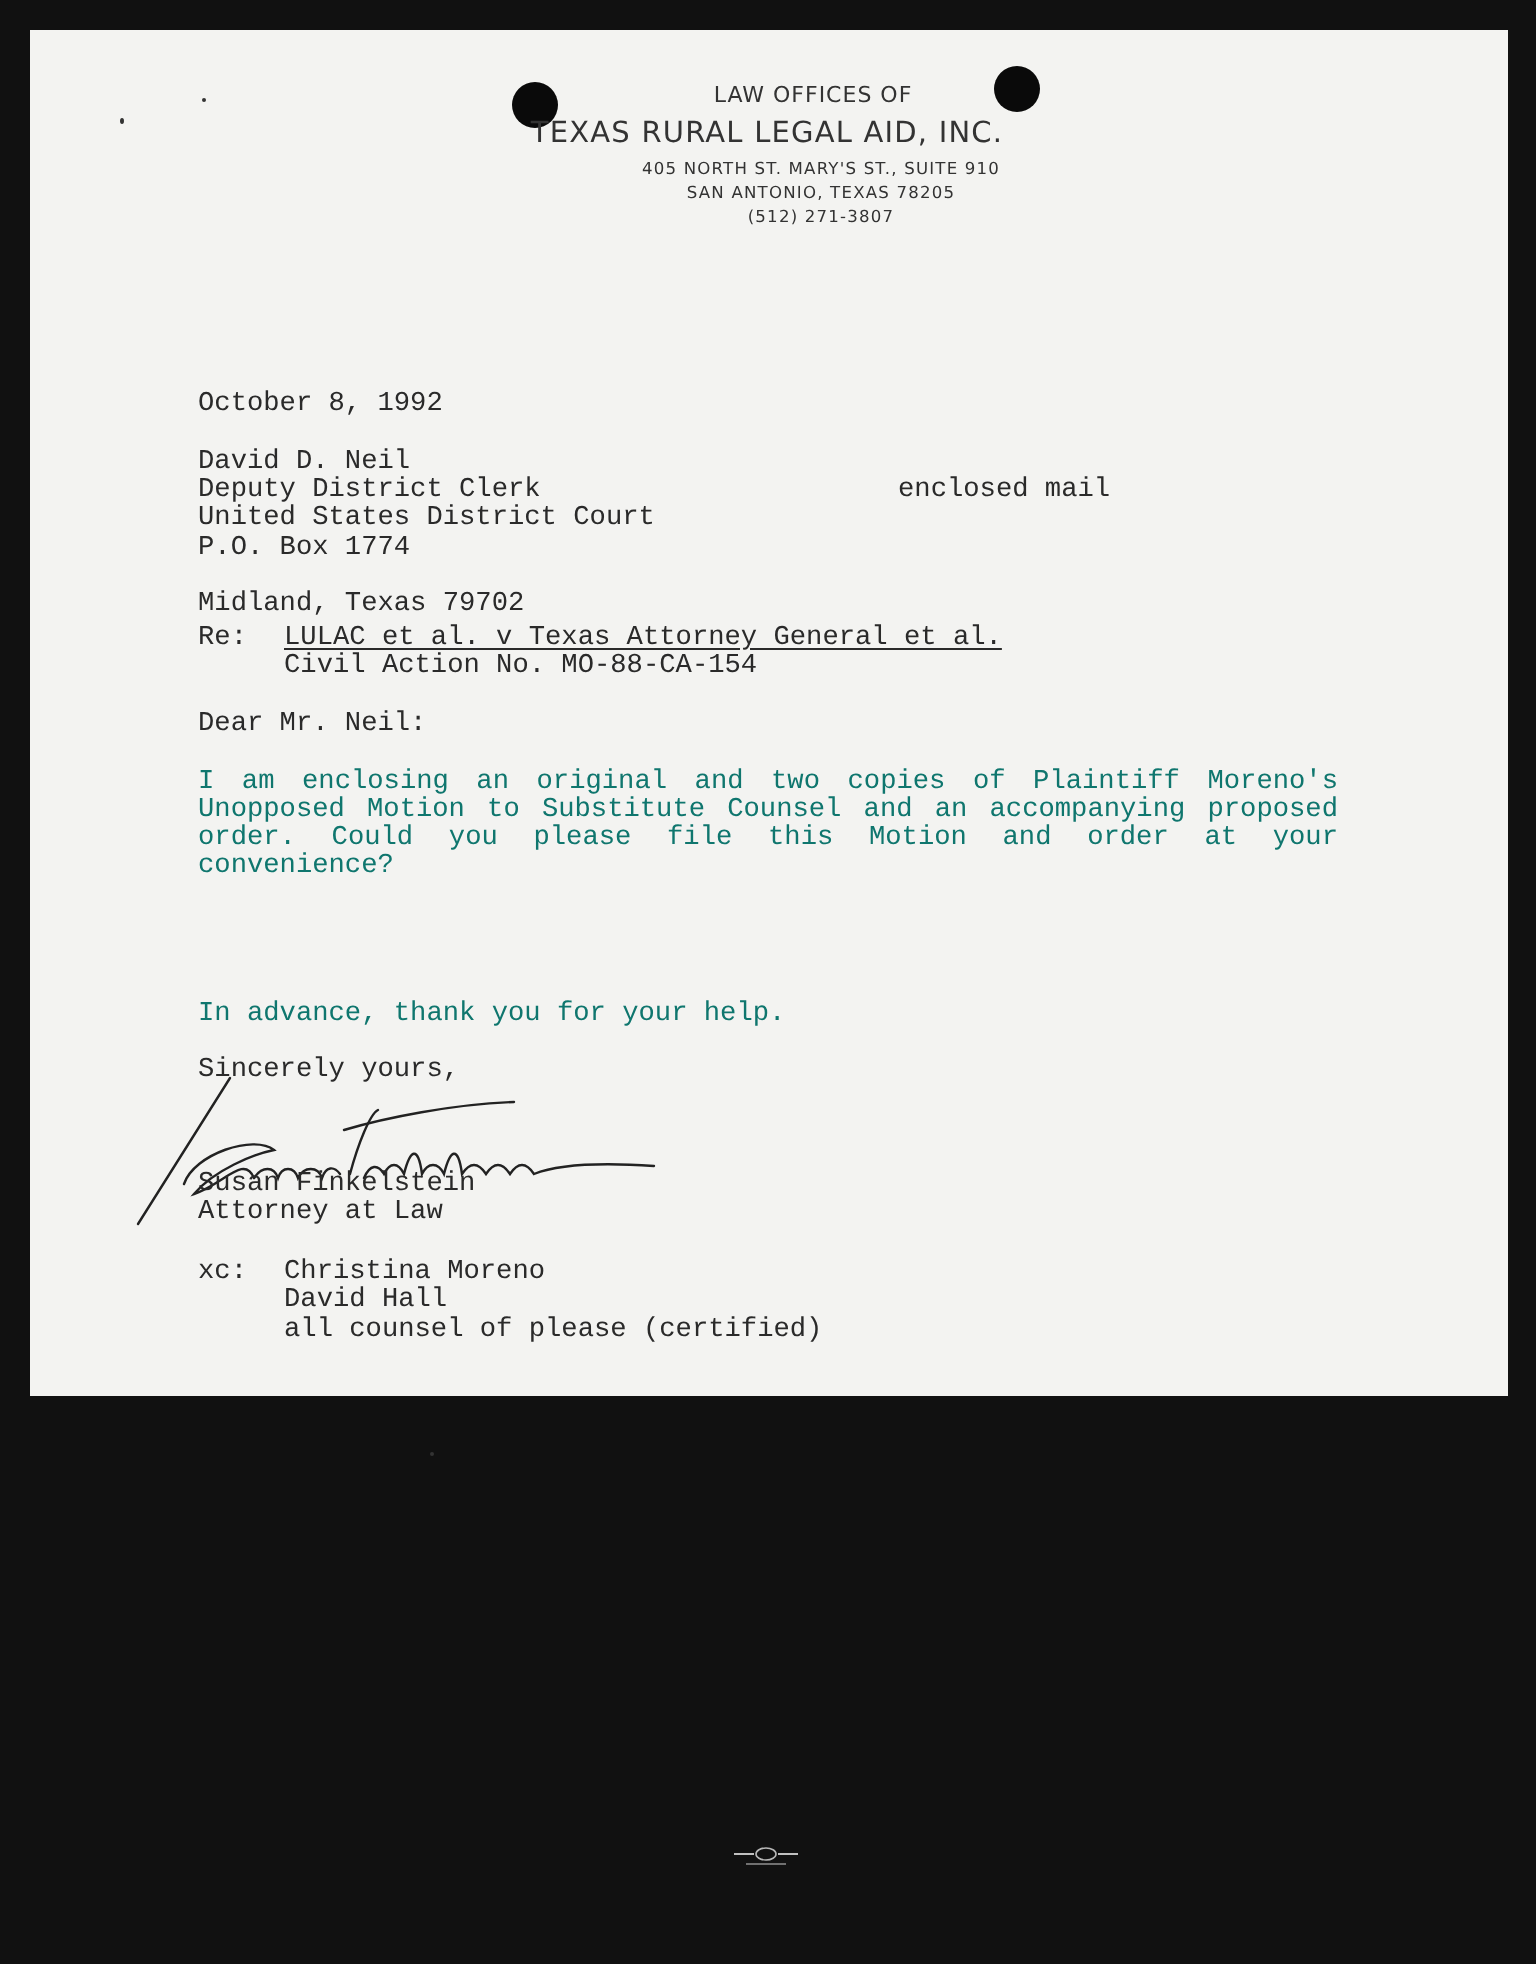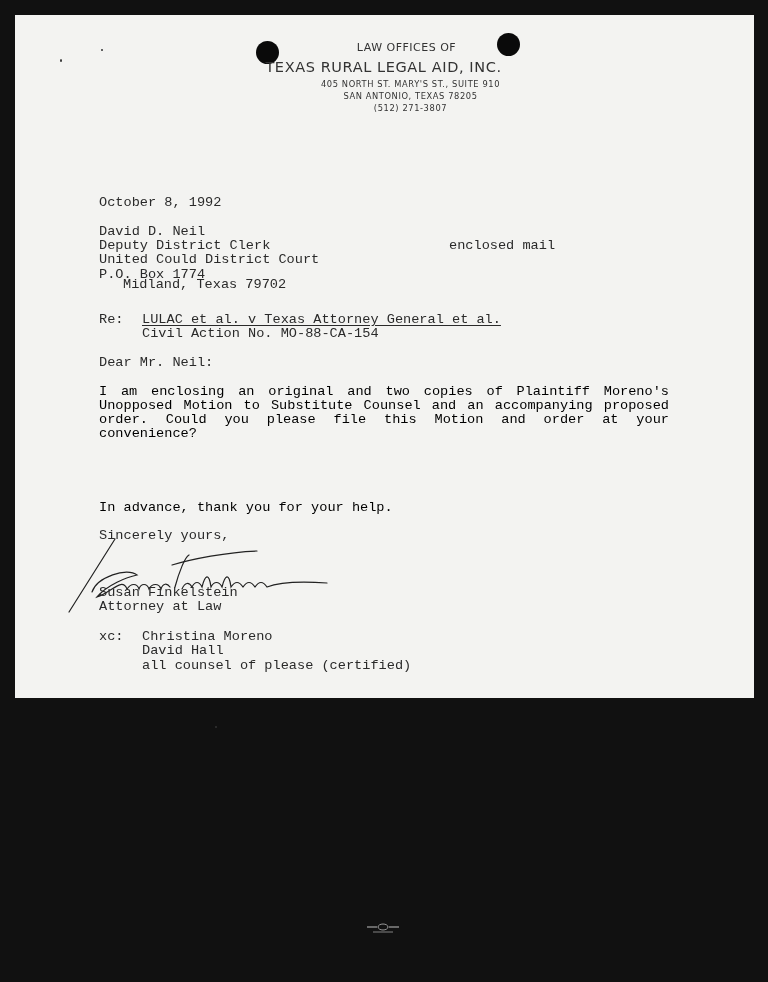--- a/index.html
+++ b/index.html
@@ -19,21 +19,21 @@
   .lh-small { font-size:11px; }
   .lh-firm { font-size:14.5px; letter-spacing:0.6px; font-weight:500; }
   .lh-addr { font-size:8.3px; letter-spacing:0.6px; }
   .t {
     position:absolute; font-family:"Liberation Mono", monospace; font-size:13.6px;
     color:#2a2a2a; white-space:pre; line-height:14px;
   }
   .u { text-decoration:underline; text-underline-offset:2px; }
   .para {
     position:absolute; left:84px; width:570px; font-family:"Liberation Mono", monospace;
-    font-size:13.6px; line-height:14px; color:#000000; text-align:justify;
+    font-size:13.6px; line-height:14px; color:#0f766e; text-align:justify;
     text-align-last:left;
   }
   .sig { position:absolute; left:52px; top:522px; }
   .seal {
     position:absolute; left:350px; top:907px; width:36px; height:12px;
     font-family:"DejaVu Sans", sans-serif; font-size:4px; color:#bbb; text-align:center;
   }
 </style>
 </head>
 <body>
@@ -50,23 +50,23 @@
     <div class="lh lh-addr" style="top:64px; left:26px;">405 NORTH ST. MARY'S ST., SUITE 910</div>
     <div class="lh lh-addr" style="top:76px; left:26px;">SAN ANTONIO, TEXAS 78205</div>
     <div class="lh lh-addr" style="top:88px; left:26px;">(512) 271-3807</div>
   </div>
 
   <div class="t" style="left:84px; top:181px;">October 8, 1992</div>
 
   <div>
     <div class="t" style="left:84px; top:210px;">David D. Neil</div>
     <div class="t" style="left:84px; top:224px;">Deputy District Clerk</div>
-    <div class="t" style="left:84px; top:238px;">United Could District Court</div>
+    <div class="t" style="left:84px; top:238px;">United States District Court</div>
     <div class="t" style="left:84px; top:253px;">P.O. Box 1774</div>
-    <div class="t" style="left:84px; top:263px;margin-left:24px;">Midland, Texas 79702</div>
+    <div class="t" style="left:84px; top:281px;">Midland, Texas 79702</div>
   </div>
   <div class="t" style="left:434px; top:224px;">enclosed mail</div>
 
   <div>
     <div class="t" style="left:84px; top:298px;">Re:</div>
     <div class="t u" style="left:127px; top:298px;">LULAC et al. v Texas Attorney General et al.</div>
     <div class="t" style="left:127px; top:312px;">Civil Action No. MO-88-CA-154</div>
   </div>
 
   <div class="t" style="left:84px; top:341px;">Dear Mr. Neil:</div>

